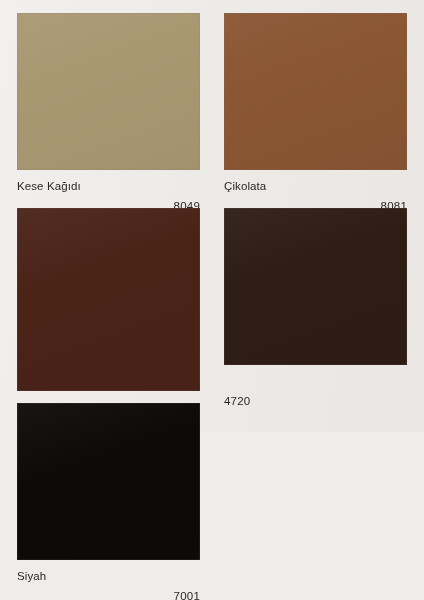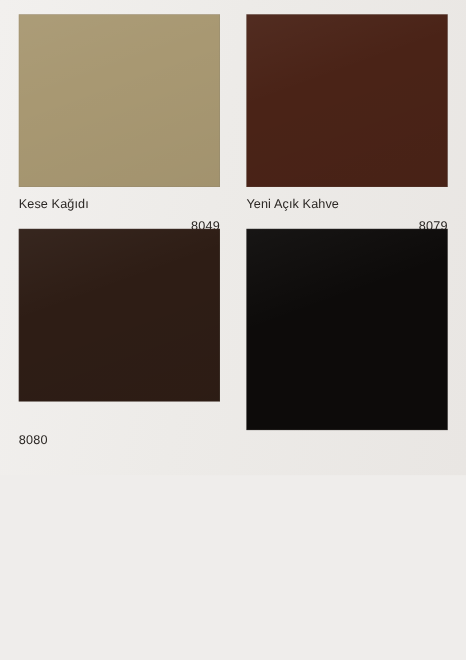--- a/index.html
+++ b/index.html
@@ -81,34 +81,41 @@
 
     <div class="swatch-cell">
       <div class="swatch-chip" style="background-color: rgb(168, 152, 114);"></div>
       <div class="swatch-caption">
         <span class="swatch-name">Kese Kağıdı</span>
         <span class="swatch-code">8049</span>
       </div>
     </div>
 
 
+    <div class="swatch-cell">
+      <div class="swatch-chip" style="background-color: rgb(138, 86, 51);"></div>
+      <div class="swatch-caption">
+        <span class="swatch-name">Çikolata</span>
+        <span class="swatch-code">8081</span>
+      </div>
+    </div>
 
     <div class="swatch-cell">
       <div class="swatch-chip" style="background-color: rgb(74, 35, 23);"></div>
-      <div class="swatch-caption">
-        <span class="swatch-name">Yeni Açık Kahve</span>
-        <span class="swatch-code">8079</span>
-      </div>
     </div>
 
     <div class="swatch-cell">
       <div class="swatch-chip" style="background-color: rgb(46, 29, 21);"></div>
       <div class="swatch-caption">
-        <span class="swatch-code">8080</span>
+        <span class="swatch-code">4720</span>
       </div>
     </div>
 
     <div class="swatch-cell">
       <div class="swatch-chip" style="background-color: rgb(13, 11, 10);"></div>
+      <div class="swatch-caption">
+        <span class="swatch-name">Siyah</span>
+        <span class="swatch-code">7001</span>
+      </div>
     </div>
 
   </div>
 </div>
 
 </body></html>

